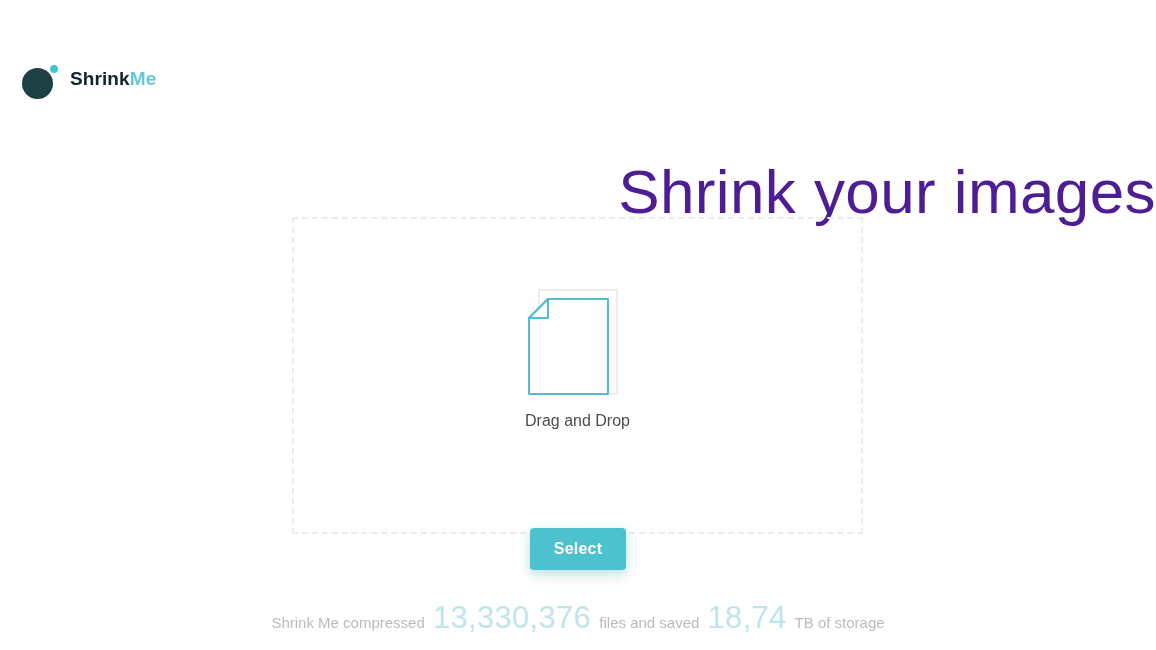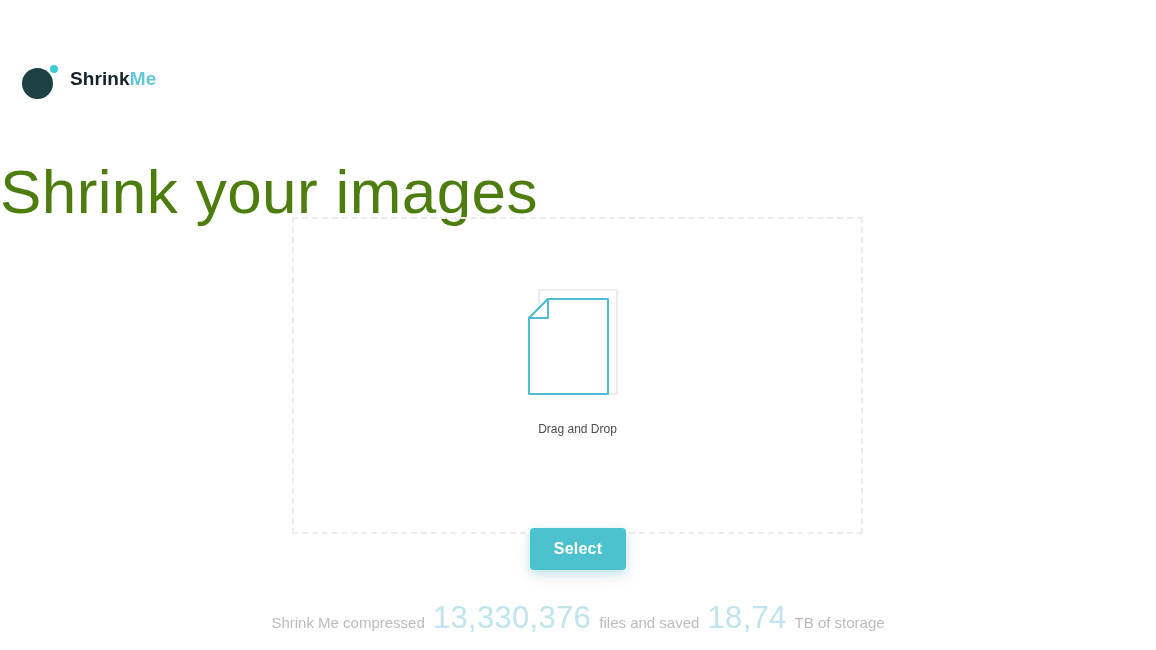--- a/index.html
+++ b/index.html
@@ -68,24 +68,24 @@
   }
   .brand-text .t-dark { color: #15232b; }
   .brand-text .t-teal { color: #63c7d8; }
 
   
   .page-title {
     position: absolute;
     top: 116px;
     left: 0;
     width: 100%;
-    text-align: left;
+    text-align: right;
     font-size: 62px;
     font-weight: 300;
-    color: #4d7c0f;
+    color: #4c1d95;
     letter-spacing: 0.4px;
     line-height: 1.1;
   }
 
   
   .dropzone {
     position: absolute;
     left: 292px;
     top: 217px;
     width: 571px;
@@ -106,24 +106,24 @@
     top: 58px;
     transform: translateX(-50%);
     width: 120px;
     height: 126px;
   }
   .doc-icon svg { display: block; }
 
   .dz-label {
     position: absolute;
     left: 0;
-    top: 203px;
+    top: 192px;
     width: 100%;
     text-align: center;
-    font-size: 12px;
+    font-size: 16px;
     color: #4c4c4c;
     line-height: 1.2;
   }
   .dz-formats {
     position: absolute;
     left: 0;
     top: 231px;
     width: 100%;
     text-align: center;
     font-size: 16px;

